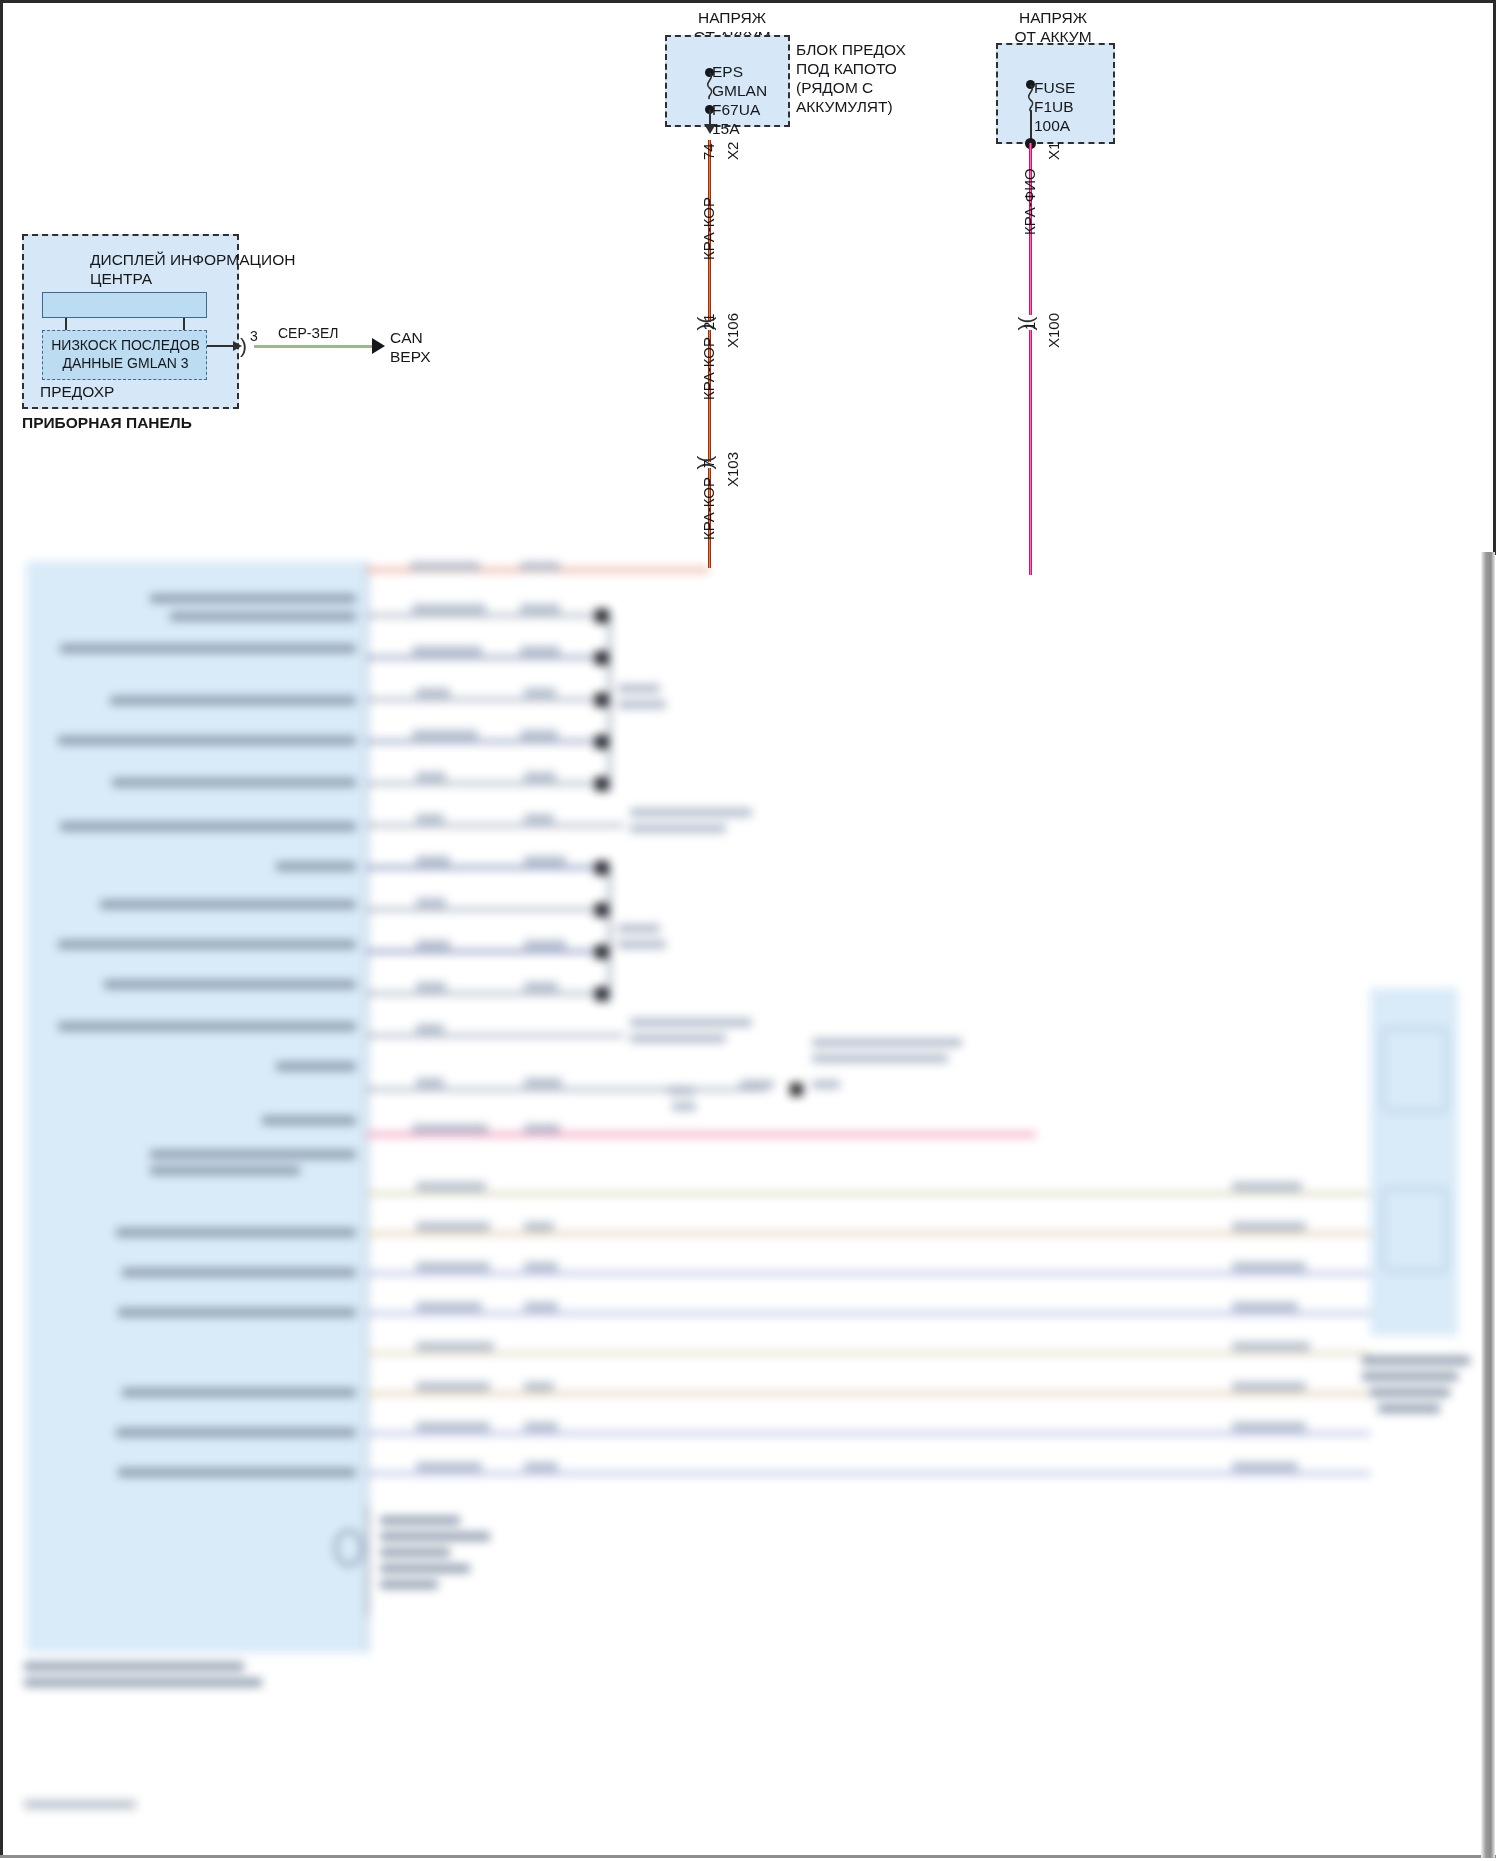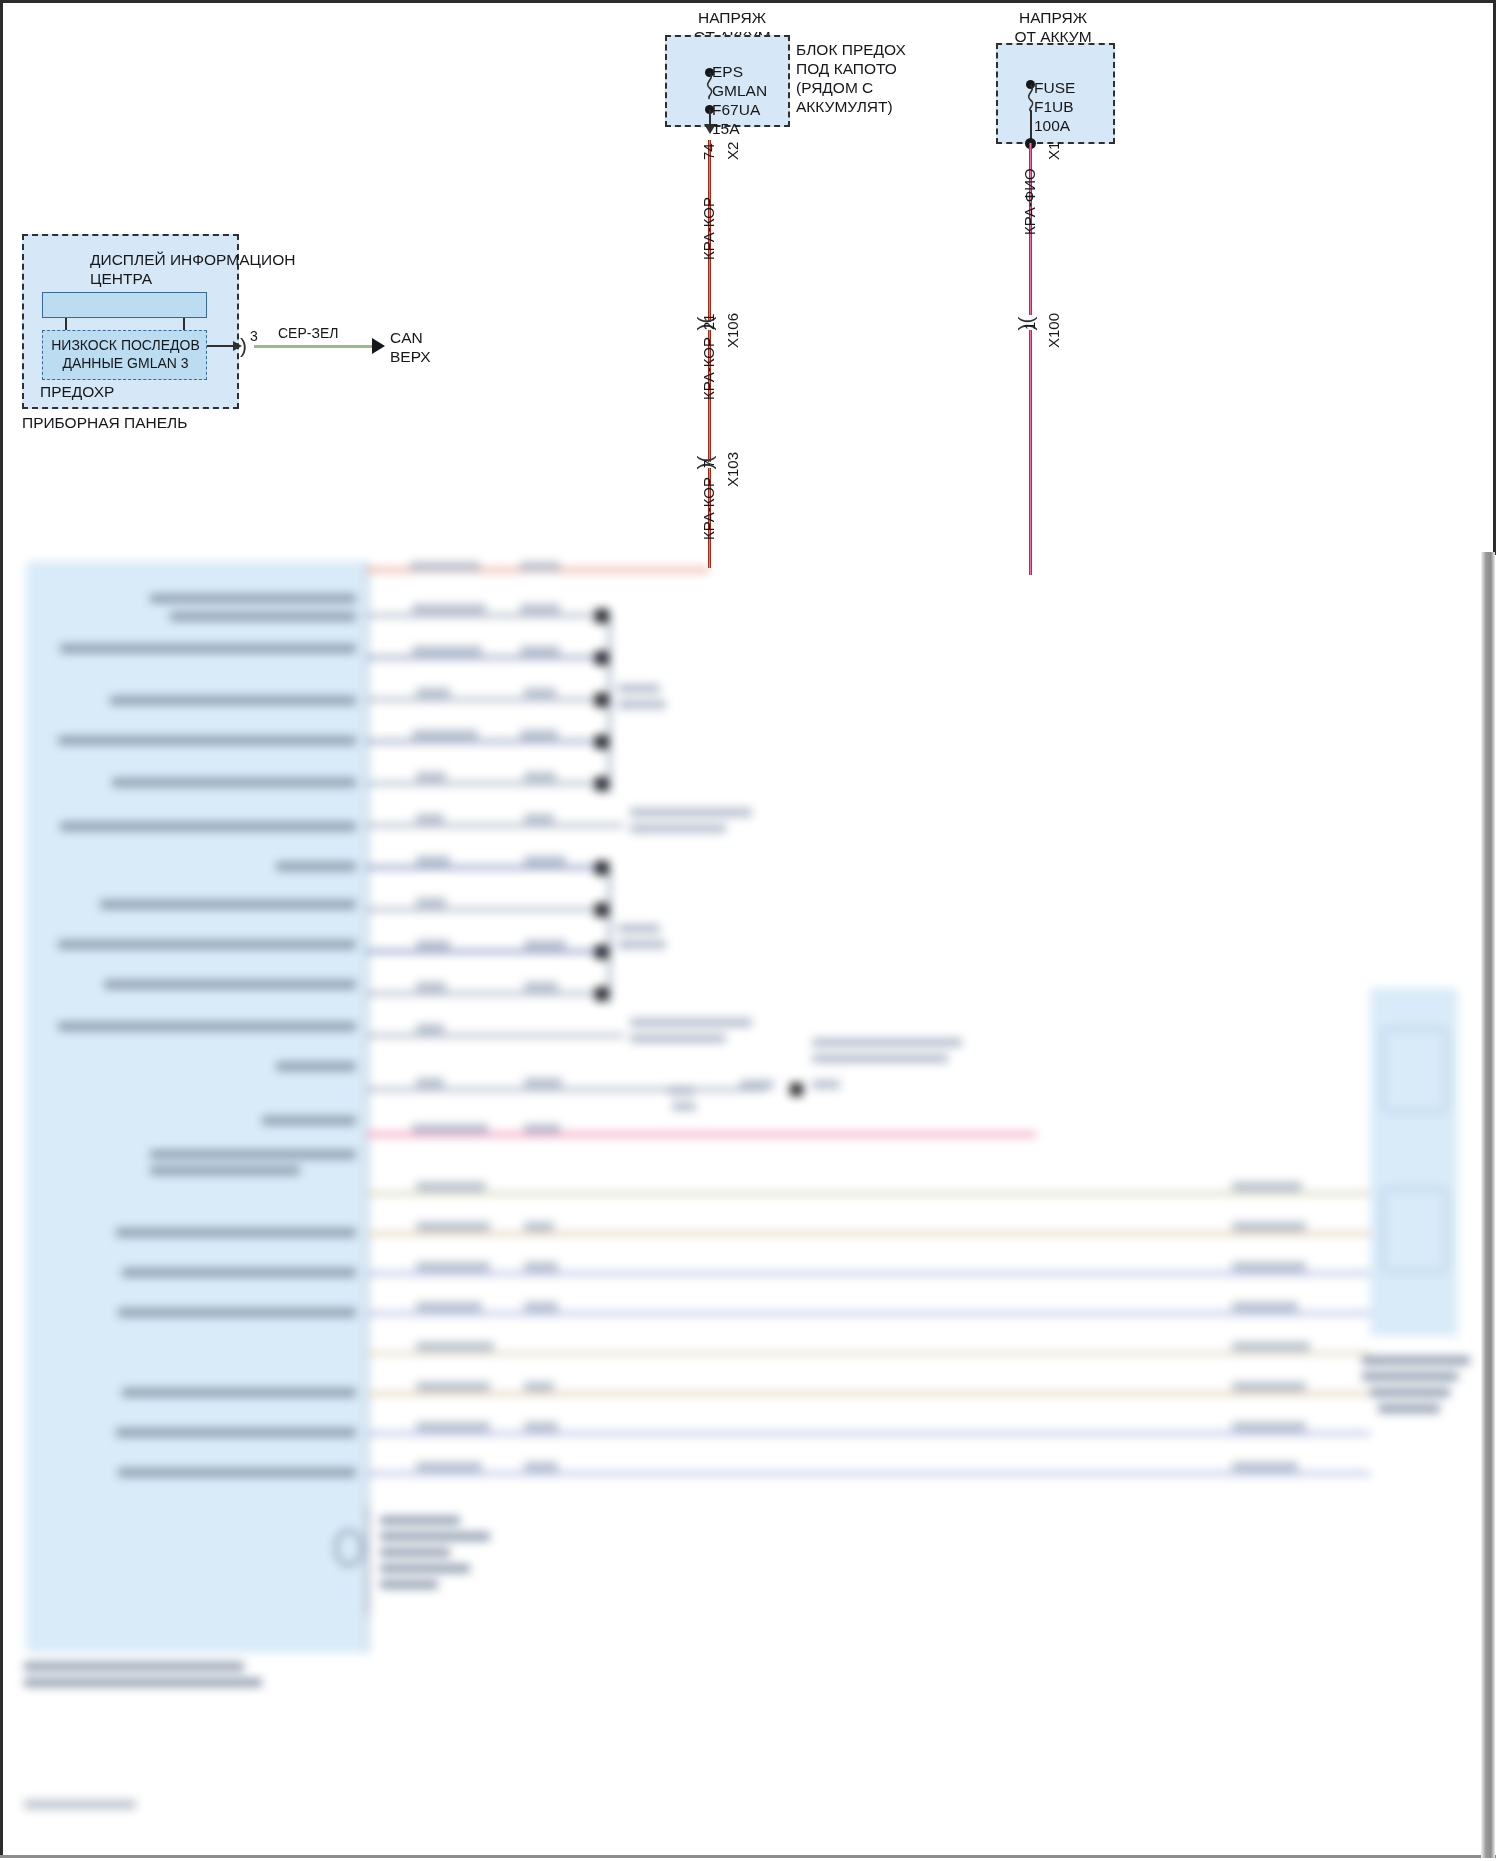--- a/index.html
+++ b/index.html
@@ -176,21 +176,21 @@
 
   <div class="lead" style="left:65px;top:318px;width:2px;height:14px;"></div>
   <div class="lead" style="left:183px;top:318px;width:2px;height:14px;"></div>
 
   <div class="solidbox" style="left:42px;top:330px;width:165px;height:50px;border-style:dashed;border-color:#3a6a93;"></div>
   <div class="lbl sm" style="left:48px;top:336px;width:155px;text-align:center;line-height:18px;">НИЗКОСК ПОСЛЕДОВ
 ДАННЫЕ GMLAN 3</div>
 
   <div class="lbl" style="left:40px;top:382px;">ПРЕДОХР</div>
 
-  <div class="lbl" style="left:22px;top:413px;">ПРИБОРНАЯ ПАНЕЛЬ</div>
+  <div class="lbl" style="left:22px;top:413px;font-weight:bold;">ПРИБОРНАЯ ПАНЕЛЬ</div>
 
   <div class="lead" style="left:207px;top:345px;width:28px;height:2px;"></div>
   <div class="arrow-right-sm" style="left:233px;top:341px;"></div>
   <div class="conn-mark" style="left:240px;top:335px;">)</div>
   <div class="lbl sm" style="left:250px;top:328px;">3</div>
 
   <div class="wire-h w-green" style="left:254px;top:345px;width:120px;"></div>
   <div class="lbl sm" style="left:278px;top:325px;">СЕР-ЗЕЛ</div>
   <div class="arrow-right" style="left:372px;top:338px;"></div>
   <div class="lbl" style="left:390px;top:328px;">CAN

